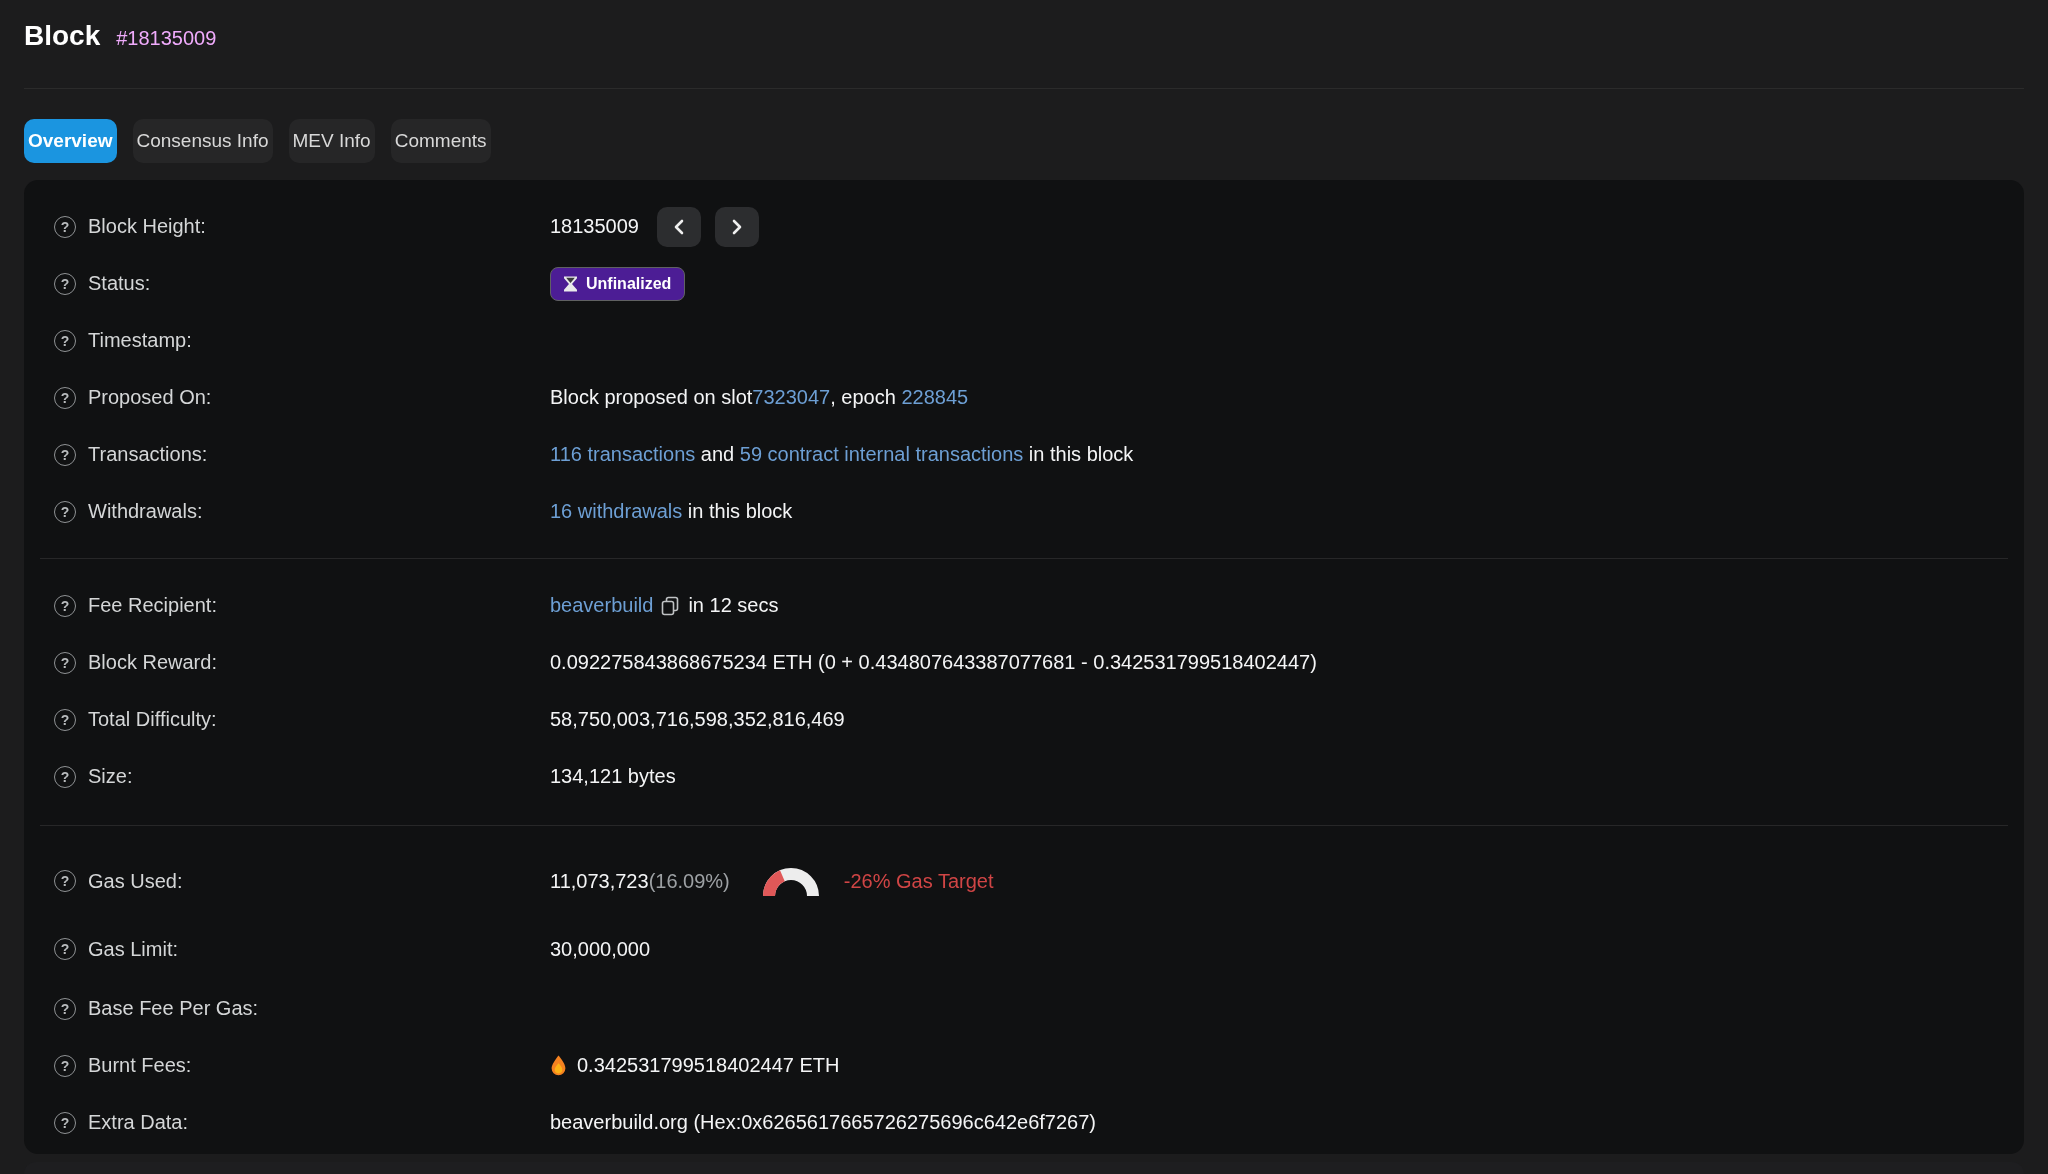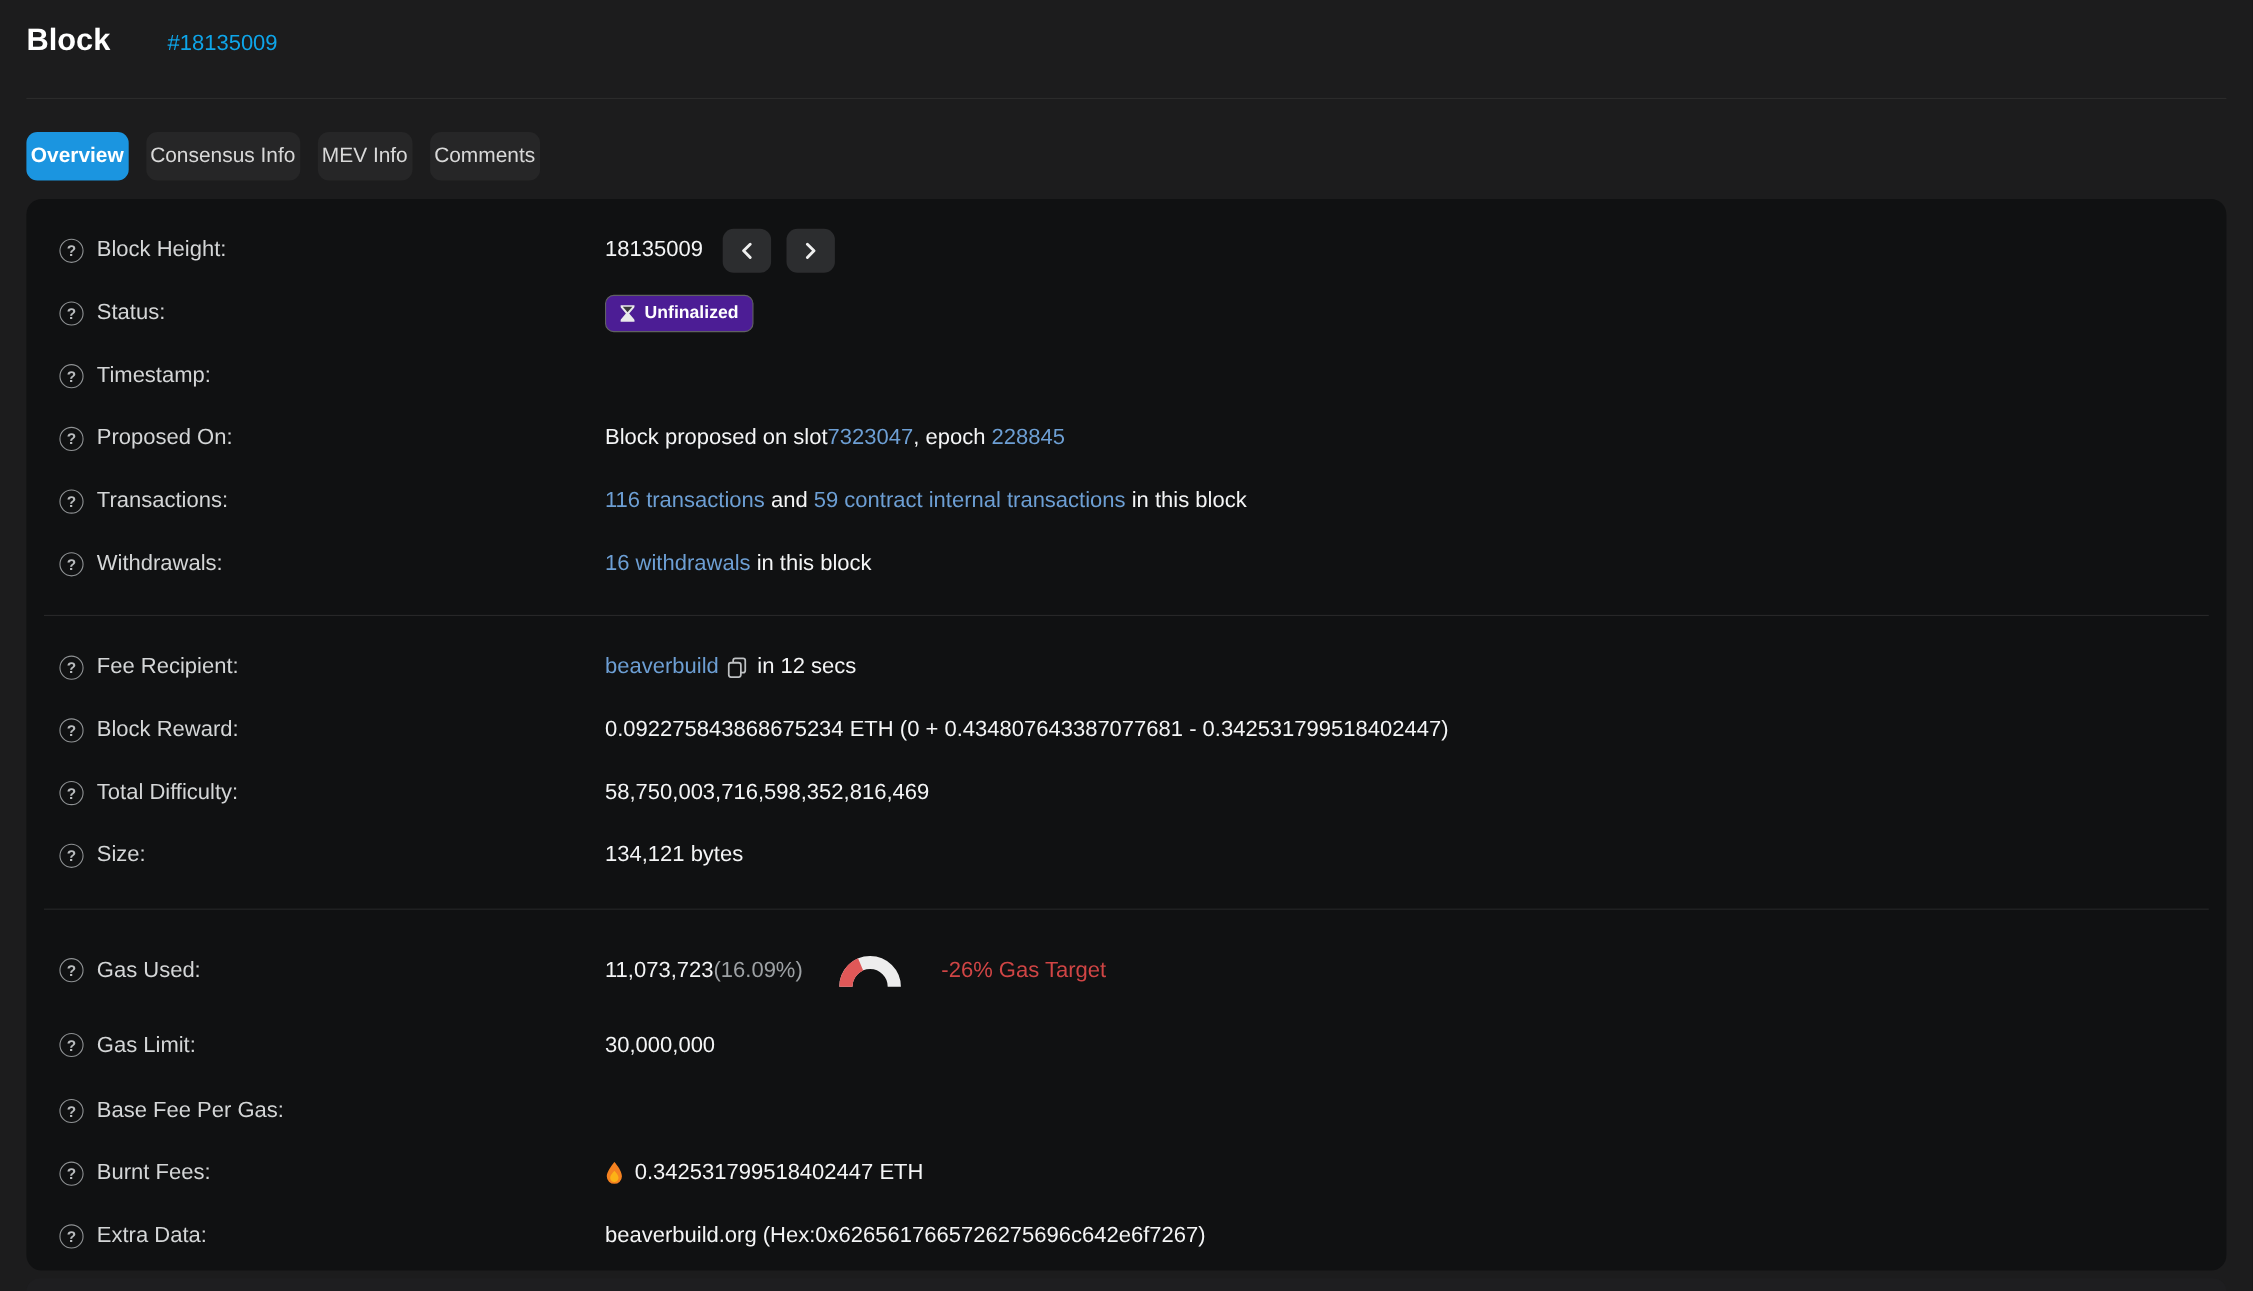--- a/index.html
+++ b/index.html
@@ -7,21 +7,21 @@
   body {
     background:#1c1c1d;
     font-family:"Liberation Sans","DejaVu Sans",sans-serif;
     color:#f4f5f6;
   }
   .page { padding:0 24px; position:relative; height:100%; }
 
   
   .page-header { display:flex; align-items:baseline; gap:16px; padding-top:16px; line-height:40px; }
   .page-title { font-size:28px; font-weight:bold; color:#ffffff; }
-  .page-subtitle { font-size:20px; color:#0ea5e9;margin-left:36px; }
+  .page-subtitle { font-size:20px; color:#f0abfc; }
   .header-divider { border:none; border-top:1px solid #2b2b2b; margin-top:30px; }
 
   
   .tabs { display:flex; gap:16px; margin-top:30px; }
   .tab {
     height:44px; display:flex; align-items:center; padding:0 4px;
     background:#262627; color:#d8d8d8; font-size:19px; border-radius:10px;
     border:none; cursor:pointer; font-family:inherit;
   }
   .tab.active { background:#1b95e0; color:#ffffff; font-weight:bold; }
@@ -60,21 +60,21 @@
     display:inline-flex; align-items:center; gap:9px;
     background:#4c1d95; border:1px solid #606162; border-radius:8px;
     padding:7px 13px; font-size:16px; font-weight:bold; color:#ffffff;
   }
 
   .icon-gap { margin-right:10px; display:flex; align-items:center; }
   .copy-btn { background:none; border:none; cursor:pointer; display:flex; align-items:center; margin:0 9px 0 8px; padding:0; }
 
   
   .gauge { margin-left:32px; flex:none; }
-  .gas-target { margin-left:36px; color:#d04545; }
+  .gas-target { margin-left:24px; color:#d04545; }
 
   
   .next-card {
     position:absolute; left:24px; right:24px; bottom:0; height:12px;
     background:#1e1e20; border-radius:14px 14px 0 0;
   }
 </style>
 </head>
 <body>
 

